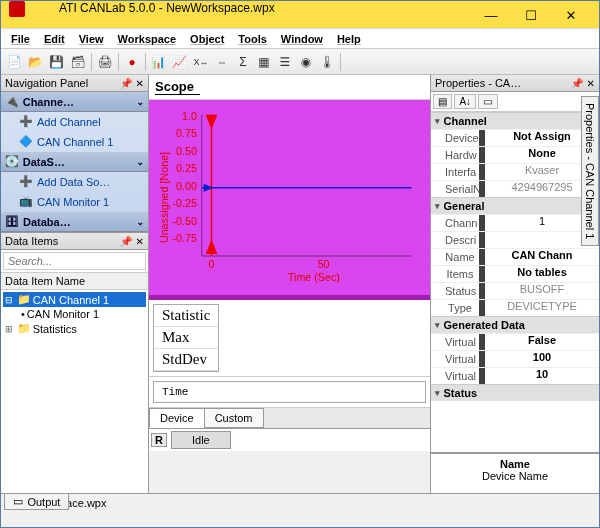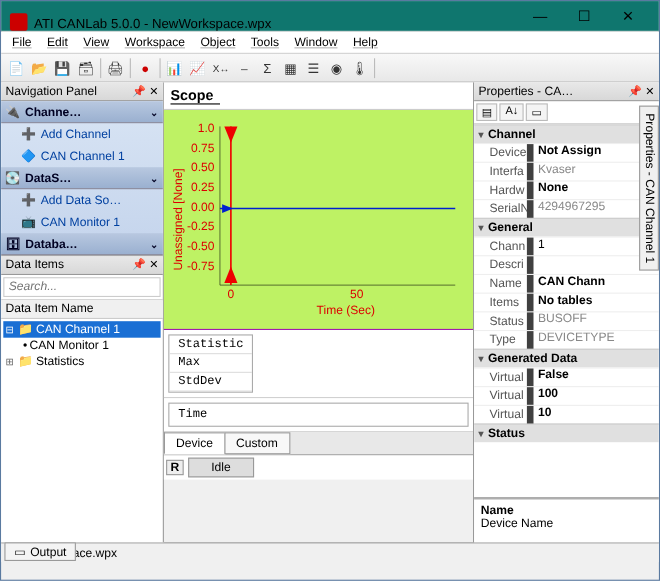--- a/index.html
+++ b/index.html
@@ -1,23 +1,23 @@
 <!DOCTYPE html>
 <html><head>
 <meta charset="utf-8">
 <style>
 * { box-sizing: border-box; margin: 0; padding: 0; font-family: "Segoe UI", Tahoma, sans-serif; font-size: 11px; }
 body { background: #f0f0f0; width: 600px; height: 528px; overflow: hidden; border: 1px solid #5a7aa0; }
-.titlebar { height: 28px; background: #0f766e; display: flex; align-items: flex-end; padding: 0 8px; border-bottom: 1px solid #ddd; }
+.titlebar { height: 28px; background: #fde047; display: flex; align-items: flex-start; padding: 0 8px; border-bottom: 1px solid #ddd; gap: 28px; }
 .titlebar .app-icon { width: 16px; height: 16px; background: #c00; border-radius: 2px; margin-right: 6px; }
 .titlebar .title { flex: 1; font-size: 12px; }
 .winbtns { display: flex; gap: 0; }
 .winbtns span { width: 40px; height: 28px; display: flex; align-items: center; justify-content: center; font-size: 13px; cursor: default; }
 .menubar { height: 20px; background: #fff; display: flex; align-items: center; padding: 0 4px; gap: 2px; border-bottom: 1px solid #ccc; }
-.menubar span { padding: 2px 6px; text-decoration: underline; text-decoration-color: rgba(0,0,0,0.3); }
+.menubar span { padding: 2px 6px; text-decoration: underline; text-decoration-color: rgba(0,0,0,0.3); font-weight: bold; }
 .toolbar { height: 26px; background: linear-gradient(#f8f8f8,#e8e8e8); display: flex; align-items: center; padding: 0 4px; gap: 1px; border-bottom: 1px solid #bbb; }
 .tb-btn { width: 20px; height: 20px; display: flex; align-items: center; justify-content: center; font-size: 12px; color: #333; border: 1px solid transparent; }
 .tb-sep { width: 1px; height: 18px; background: #bbb; margin: 0 2px; }
 .workspace { display: flex; height: 418px; }
 .nav-panel { width: 148px; border-right: 1px solid #999; display: flex; flex-direction: column; background: #fff; justify-content: center; }
 .panel-header { background: linear-gradient(#e8e8e8,#d8d8d8); padding: 2px 4px; display: flex; align-items: center; justify-content: space-between; border-bottom: 1px solid #999; font-size: 11px; }
 .panel-header .pin { font-size: 10px; }
 .nav-section { background: linear-gradient(#b8c8e0,#9ab0d0); padding: 3px 4px; display: flex; align-items: center; gap: 4px; border-bottom: 1px solid #889; color: #002; font-weight: bold; }
 .nav-section .arrow { margin-left: auto; font-size: 9px; }
 .nav-item { padding: 3px 6px 3px 18px; display: flex; align-items: center; gap: 4px; color: #0040a0; }
@@ -27,34 +27,34 @@
 .search-box input { width: 100%; border: 1px solid #ccc; padding: 2px 4px; font-style: italic; color: #888; }
 .tree-header { background: #f0f0f0; padding: 2px 4px; border-bottom: 1px solid #ccc; }
 .tree { padding: 2px; flex: 1; overflow: auto; }
 .tree-row { padding: 1px 2px; display: flex; align-items: center; gap: 2px; }
 .tree-row.sel { background: #1a6fd4; color: #fff; }
 .tree-row .exp { width: 10px; font-size: 9px; color: #666; }
 .tree-row.sel .exp { color: #fff; }
 .center { flex: 1; display: flex; flex-direction: column; border-right: 1px solid #999; }
 .scope-header { padding: 4px 6px; background: #fff; border-bottom: 1px solid #ccc; display: flex; align-items: center; }
 .scope-header b { font-size: 13px; border-bottom: 1px solid #000; padding-right: 6px; margin-right: 4px; }
-.chart-area { height: 200px; background: #bef264; position: relative; border-bottom: 1px solid #a21caf; }
+.chart-area { height: 200px; background: #d946ef; position: relative; border-bottom: 5px solid #a21caf; }
 .chart-svg { width: 100%; height: 100%; }
 .stat-box { padding: 4px; background: #fff; border-bottom: 1px solid #ccc; }
 .stat-inner { border: 1px solid #aaa; display: inline-block; }
-.stat-inner div { padding: 2px 8px; border-bottom: 1px solid #ddd; font-family: Liberation Mono, monospace; font-size: 11px; }
+.stat-inner div { padding: 2px 8px; border-bottom: 1px solid #ddd; font-family: Liberation Serif, serif; font-size: 15px; }
 .time-box { padding: 4px; background: #fff; border-bottom: 1px solid #ccc; }
 .time-inner { border: 1px solid #aaa; padding: 4px 8px; font-family: 'Courier New', monospace; }
 .tabs-row { display: flex; background: #e8e8e8; border-bottom: 1px solid #999; }
 .tabs-row .tab { padding: 3px 10px; border: 1px solid #999; background: #f8f8f8; margin-right: -1px; }
 .tabs-row .tab.active { background: #fff; border-bottom-color: #fff; }
 .idle-row { display: flex; align-items: center; background: #fff; padding: 2px; }
 .idle-row .rbtn { border: 1px solid #999; padding: 0 3px; font-weight: bold; margin-right: 4px; background: #eee; }
 .idle-row .idle { background: #ddd; padding: 2px 20px; border: 1px solid #999; }
-.props-panel { width: 168px; background: #fff; display: flex; flex-direction: column; }
+.props-panel { width: 168px; background: #fff; display: flex; flex-direction: column; text-align: center; }
 .props-toolbar { display: flex; gap: 2px; padding: 2px; border-bottom: 1px solid #ccc; }
 .props-toolbar span { border: 1px solid #bbb; padding: 1px 4px; font-size: 10px; background: #f4f4f4; }
 .props-grid { flex: 1; overflow: auto; border-bottom: 1px solid #999; }
 .prop-cat { background: #e0e0e0; padding: 2px 4px; font-weight: bold; display: flex; align-items: center; gap: 4px; border-top: 1px solid #ccc; }
 .prop-cat .chev { font-size: 9px; color: #555; }
 .prop-row { display: flex; border-top: 1px solid #eee; }
 .prop-row .k { width: 48px; padding: 2px 4px 2px 14px; color: #555; overflow: hidden; white-space: nowrap; }
 .prop-row .v { flex: 1; padding: 0 4px; border-left: 6px solid #404040; overflow: hidden; white-space: nowrap; }
 .prop-row .v.bold { font-weight: bold; }
 .prop-row .v.gray { color: #888; }
@@ -237,26 +237,26 @@
       <span>A↓</span>
       <span>▭</span>
     </div>
     <div class="props-grid" id="props-grid">
         <div class="prop-cat"><span class="chev">▾</span>Channel</div>
         <div class="prop-row">
           <div class="k">Device</div>
           <div class="v bold">Not Assign</div>
         </div>
         <div class="prop-row">
+          <div class="k">Hardw</div>
+          <div class="v bold">None</div>
+        </div>
+        <div class="prop-row">
           <div class="k">Interfa</div>
           <div class="v gray">Kvaser</div>
-        </div>
-        <div class="prop-row">
-          <div class="k">Hardw</div>
-          <div class="v bold">None</div>
         </div>
         <div class="prop-row">
           <div class="k">SerialN</div>
           <div class="v gray">4294967295</div>
         </div>
         <div class="prop-cat"><span class="chev">▾</span>General</div>
         <div class="prop-row">
           <div class="k">Chann</div>
           <div class="v">1</div>
         </div>

